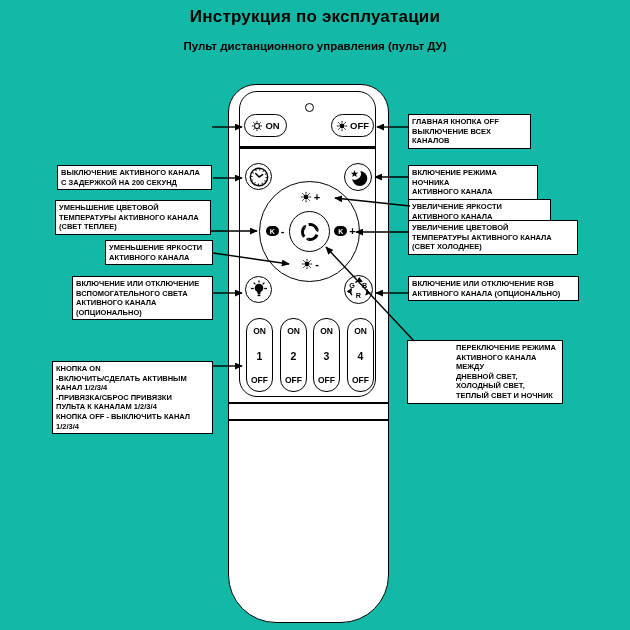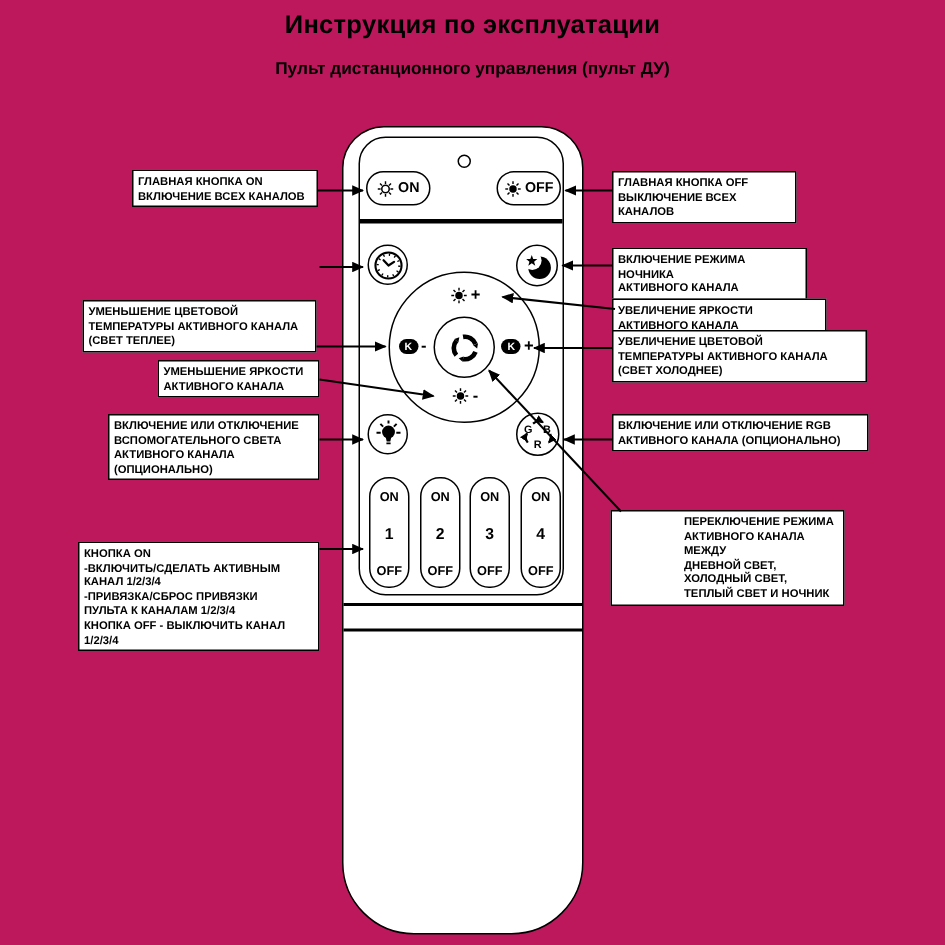--- a/index.html
+++ b/index.html
@@ -1,18 +1,18 @@
 <!DOCTYPE html>
 <html><head>
 <meta charset="utf-8">
 <style>
   * { margin:0; padding:0; box-sizing:border-box; }
   html,body { background:#fff; }
   #page {
-    position:relative; width:630px; height:630px; background:#be185d;
+    position:relative; width:630px; height:630px; background:#14b8a6;
     font-family:"Liberation Sans", sans-serif; color:#000; overflow:hidden;
   }
   .abs { position:absolute; }
   #title { top:7px; left:0; width:630px; text-align:center; font-size:17px; font-weight:bold; letter-spacing:.2px; }
   #subtitle { top:40px; left:0; width:630px; text-align:center; font-size:11.5px; font-weight:bold; }
 
   
   .shell  { left:228px; top:84px; width:161px; height:539px; border:1.7px solid #000; border-radius:28px 28px 48px 48px; background:#fff; }
   .panel  { left:239px; top:91px; width:137px; height:306px; border:1.7px solid #000; border-radius:18px; background:#fff; }
   .led    { left:305px; top:103px; width:9px; height:9px; border:1.5px solid #000; border-radius:50%; background:#fff; }
@@ -218,22 +218,22 @@
     <span class="onoff">ON</span>
     <span class="num">3</span>
     <span class="onoff">OFF</span>
   </div>
   <div class="abs ch" style="left:347px; top:318px;">
     <span class="onoff">ON</span>
     <span class="num">4</span>
     <span class="onoff">OFF</span>
   </div>
 
-  <div class="abs lbl" style="left:88px;  top:113px; width:124px;">ГЛАВНАЯ КНОПКА ON
-ВКЛЮЧЕНИЕ ВСЕХ КАНАЛОВ</div>
+  <div class="abs lbl" style="left:57px;  top:165px; width:155px;">ВЫКЛЮЧЕНИЕ АКТИВНОГО КАНАЛА
+С ЗАДЕРЖКОЙ НА 200 СЕКУНД</div>
   <div class="abs lbl" style="left:55px;  top:200px; width:156px;">УМЕНЬШЕНИЕ ЦВЕТОВОЙ
 ТЕМПЕРАТУРЫ АКТИВНОГО КАНАЛА
 (СВЕТ ТЕПЛЕЕ)</div>
   <div class="abs lbl" style="left:105px; top:240px; width:108px;">УМЕНЬШЕНИЕ ЯРКОСТИ
 АКТИВНОГО КАНАЛА</div>
   <div class="abs lbl" style="left:72px;  top:276px; width:141px;">ВКЛЮЧЕНИЕ ИЛИ ОТКЛЮЧЕНИЕ
 ВСПОМОГАТЕЛЬНОГО СВЕТА
 АКТИВНОГО КАНАЛА
 (ОПЦИОНАЛЬНО)</div>
   <div class="abs lbl" style="left:52px;  top:345px; width:161px;margin-top:16px;">КНОПКА ON

